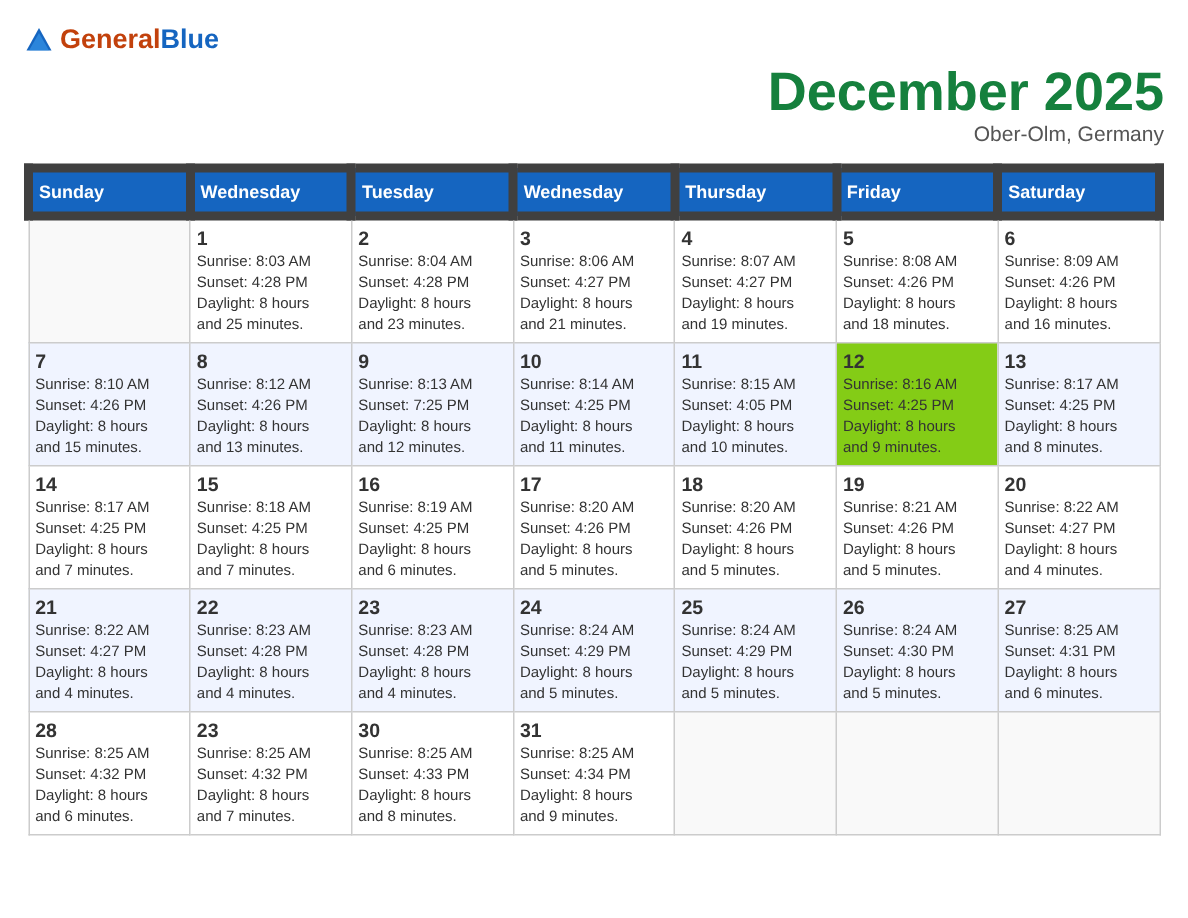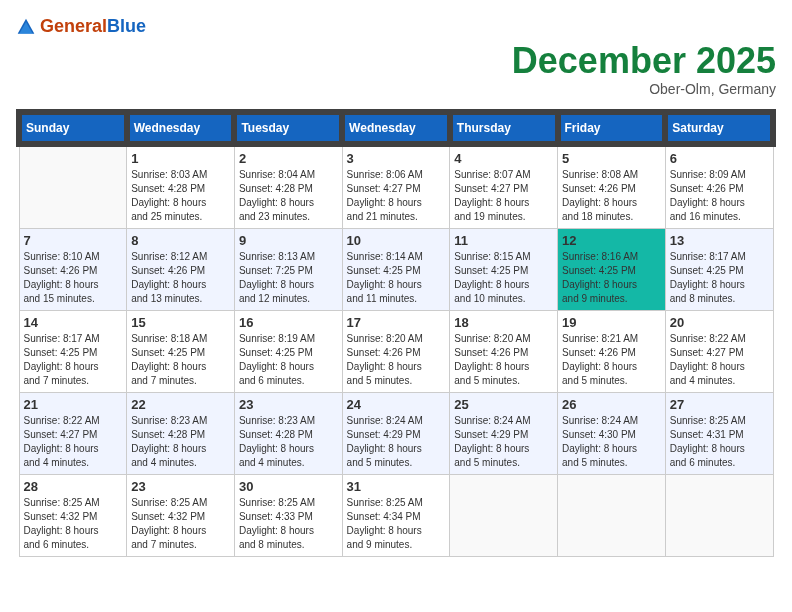--- a/index.html
+++ b/index.html
@@ -201,25 +201,25 @@
         <td style="background: rgb(240, 244, 255);">
           <span class="day-number">10</span>
           <div class="day-info" style="white-space: pre-line;">Sunrise: 8:14 AM
 Sunset: 4:25 PM
 Daylight: 8 hours
 and 11 minutes.</div>
         </td>
         <td style="background: rgb(240, 244, 255);">
           <span class="day-number">11</span>
           <div class="day-info" style="white-space: pre-line;">Sunrise: 8:15 AM
-Sunset: 4:25 PM
+Sunset: 4:05 PM
 Daylight: 8 hours
 and 10 minutes.</div>
         </td>
-        <td style="background: #14b8a6;">
+        <td style="background: #84cc16;">
           <span class="day-number">12</span>
           <div class="day-info" style="white-space: pre-line;">Sunrise: 8:16 AM
 Sunset: 4:25 PM
 Daylight: 8 hours
 and 9 minutes.</div>
         </td>
         <td style="background: rgb(240, 244, 255);">
           <span class="day-number">13</span>
           <div class="day-info" style="white-space: pre-line;">Sunrise: 8:17 AM
 Sunset: 4:25 PM

